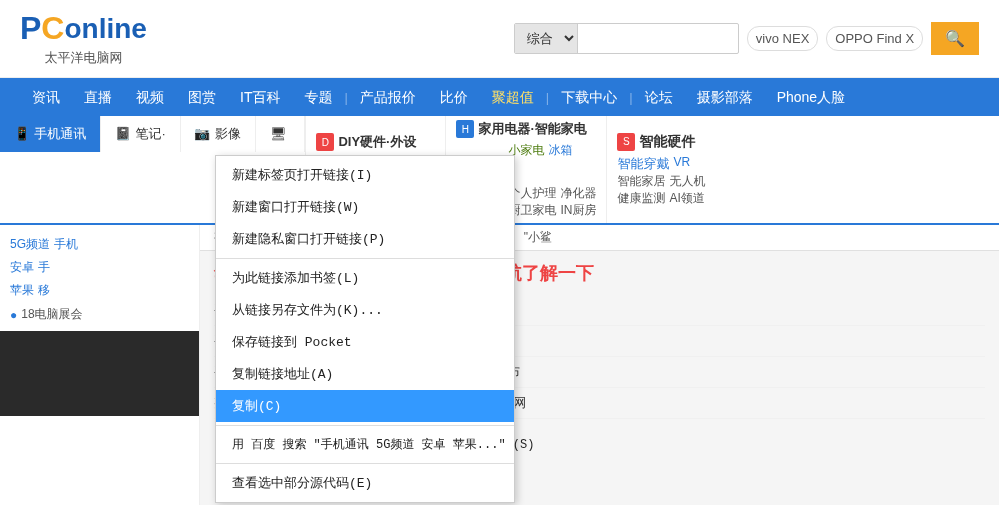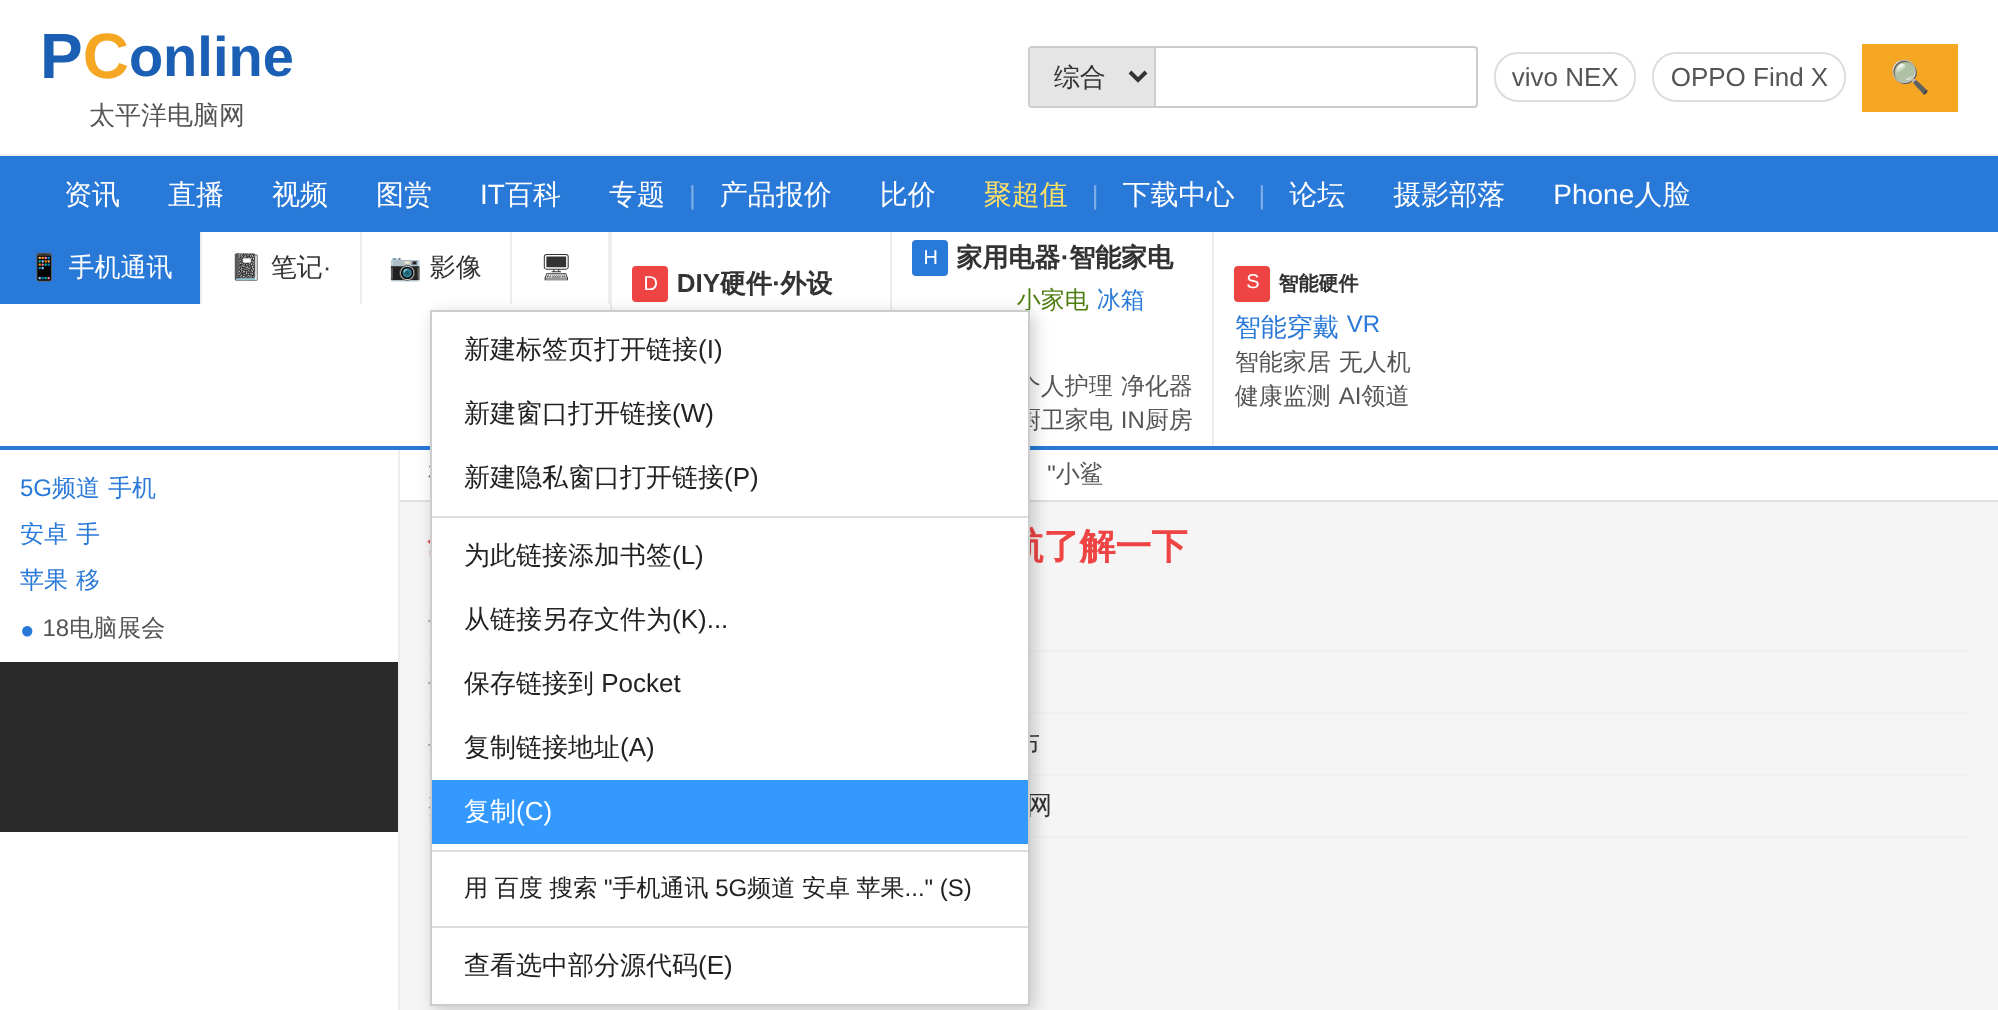--- a/index.html
+++ b/index.html
@@ -23,21 +23,21 @@
     
     .navbar { background: #2979d8; display: flex; align-items: center; padding: 0 20px; height: 38px; }
     .nav-item { color: #fff; font-size: 14px; padding: 0 12px; height: 38px; line-height: 38px; cursor: pointer; text-decoration: none; }
     .nav-divider { color: rgba(255,255,255,0.4); }
     .nav-item-highlight { color: #ffe066; }
     .cat-tab { display: flex; align-items: center; gap: 4px; padding: 0 14px; height: 36px; line-height: 36px; font-size: 13px; cursor: pointer; border-right: 1px solid #eee; color: #333; }
     .cat-tab.active, .cat-tab:hover { background: #2979d8; color: #fff; }
 
     
     .context-menu { position: absolute; left: 215px; top: 155px; background: #fff; border: 1px solid #ccc; box-shadow: 2px 2px 8px rgba(0,0,0,0.2); width: 300px; z-index: 1000; padding: 3px 0; }
-    .ctx-item { padding: 7px 16px; font-size: 13px; color: #222; cursor: pointer; display: flex; align-items: center; justify-content: space-between; white-space: nowrap; }
+    .ctx-item { padding: 7px 16px; font-size: 13px; color: #222; cursor: pointer; display: flex; align-items: center; justify-content: space-between; white-space: nowrap; font-family: Liberation Mono, monospace; }
     .ctx-item:hover, .ctx-item.active { background: #3399ff; color: #fff; }
     .ctx-separator { border: none; border-top: 1px solid #ddd; margin: 3px 0; }
     .ctx-arrow { font-size: 11px; color: #888; }
   </style>
 </head>
 <body>
 
 <div class="header">
   <div class="logo-area">
     <div class="logo-text">
@@ -135,21 +135,21 @@
     <div style="display:flex;flex-wrap:wrap;gap:4px;">
       <span style="color:#555;font-size:12px;cursor:pointer;">品质生活</span>
       <span style="color:#555;font-size:12px;cursor:pointer;">厨卫家电</span>
       <span style="color:#555;font-size:12px;cursor:pointer;">IN厨房</span>
     </div>
   </div>
 
   <div style="display:flex;flex-direction:column;justify-content:center;padding:4px 10px;border-left:1px solid #eee;min-width:130px;">
     <div style="display:flex;align-items:center;gap:4px;margin-bottom:4px;">
       <div style="width:18px;height:18px;background:#e44;border-radius:2px;display:flex;align-items:center;justify-content:center;color:#fff;font-size:10px;">S</div>
-      <span style="font-size:10px;font-weight:bold;color:#333;">智能硬件</span>
+      <span style="font-size:14px;font-weight:bold;color:#333;">智能硬件</span>
     </div>
     <div style="display:flex;flex-wrap:wrap;gap:4px;">
       <span style="color:#2979d8;font-size:13px;cursor:pointer;">智能穿戴</span>
       <span style="color:#2979d8;font-size:12px;cursor:pointer;">VR</span>
     </div>
     <div style="display:flex;flex-wrap:wrap;gap:4px;">
       <span style="color:#555;font-size:12px;cursor:pointer;">智能家居</span>
       <span style="color:#555;font-size:12px;cursor:pointer;">无人机</span>
     </div>
     <div style="display:flex;flex-wrap:wrap;gap:4px;">

